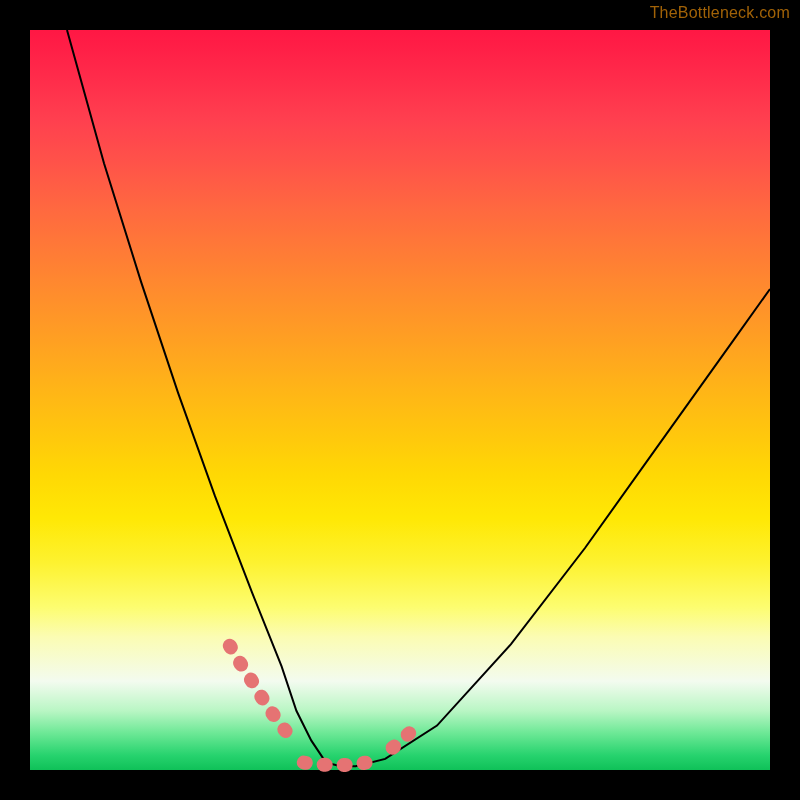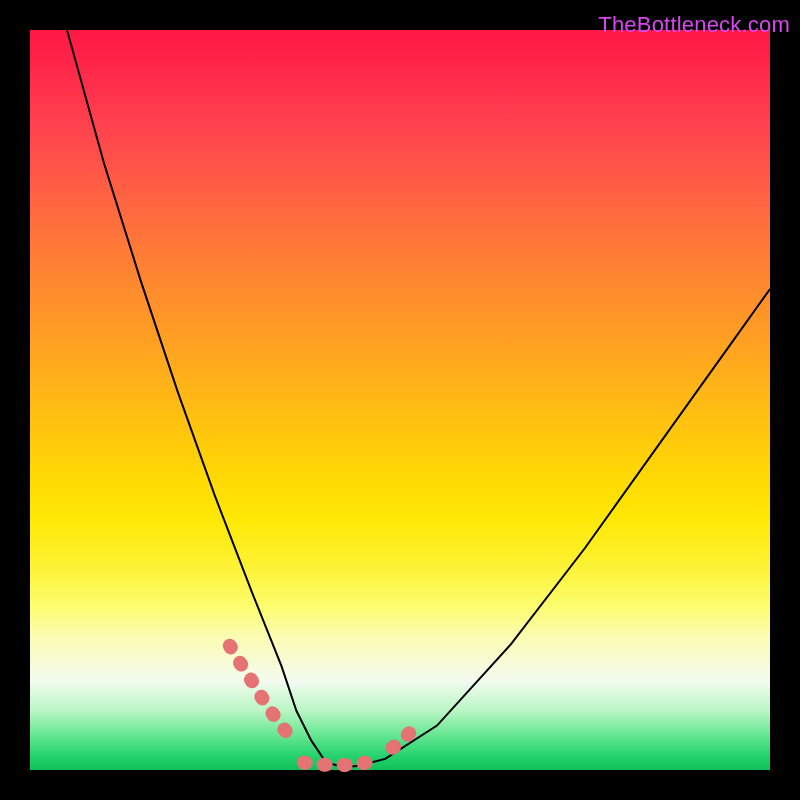--- a/index.html
+++ b/index.html
@@ -34,25 +34,25 @@
       #fbfcb3 82%,
       #f3fbef 88%,
       #b9f6c4 92%,
       #6de896 95%,
       #27d36e 98%,
       #0fc158 100%
     );
   }
   .watermark {
     position: absolute;
-    top: 12px;
+    top: 4px;
     right: 10px;
     font-family: Arial, Helvetica, sans-serif;
-    font-size: 22px;
-    color: #d946ef;
+    font-size: 16px;
+    color: #a16207;
     letter-spacing: 0.2px;
   }
   svg.curve {
     position: absolute;
     left: 0;
     top: 0;
   }
 </style>
 </head>
 <body>

